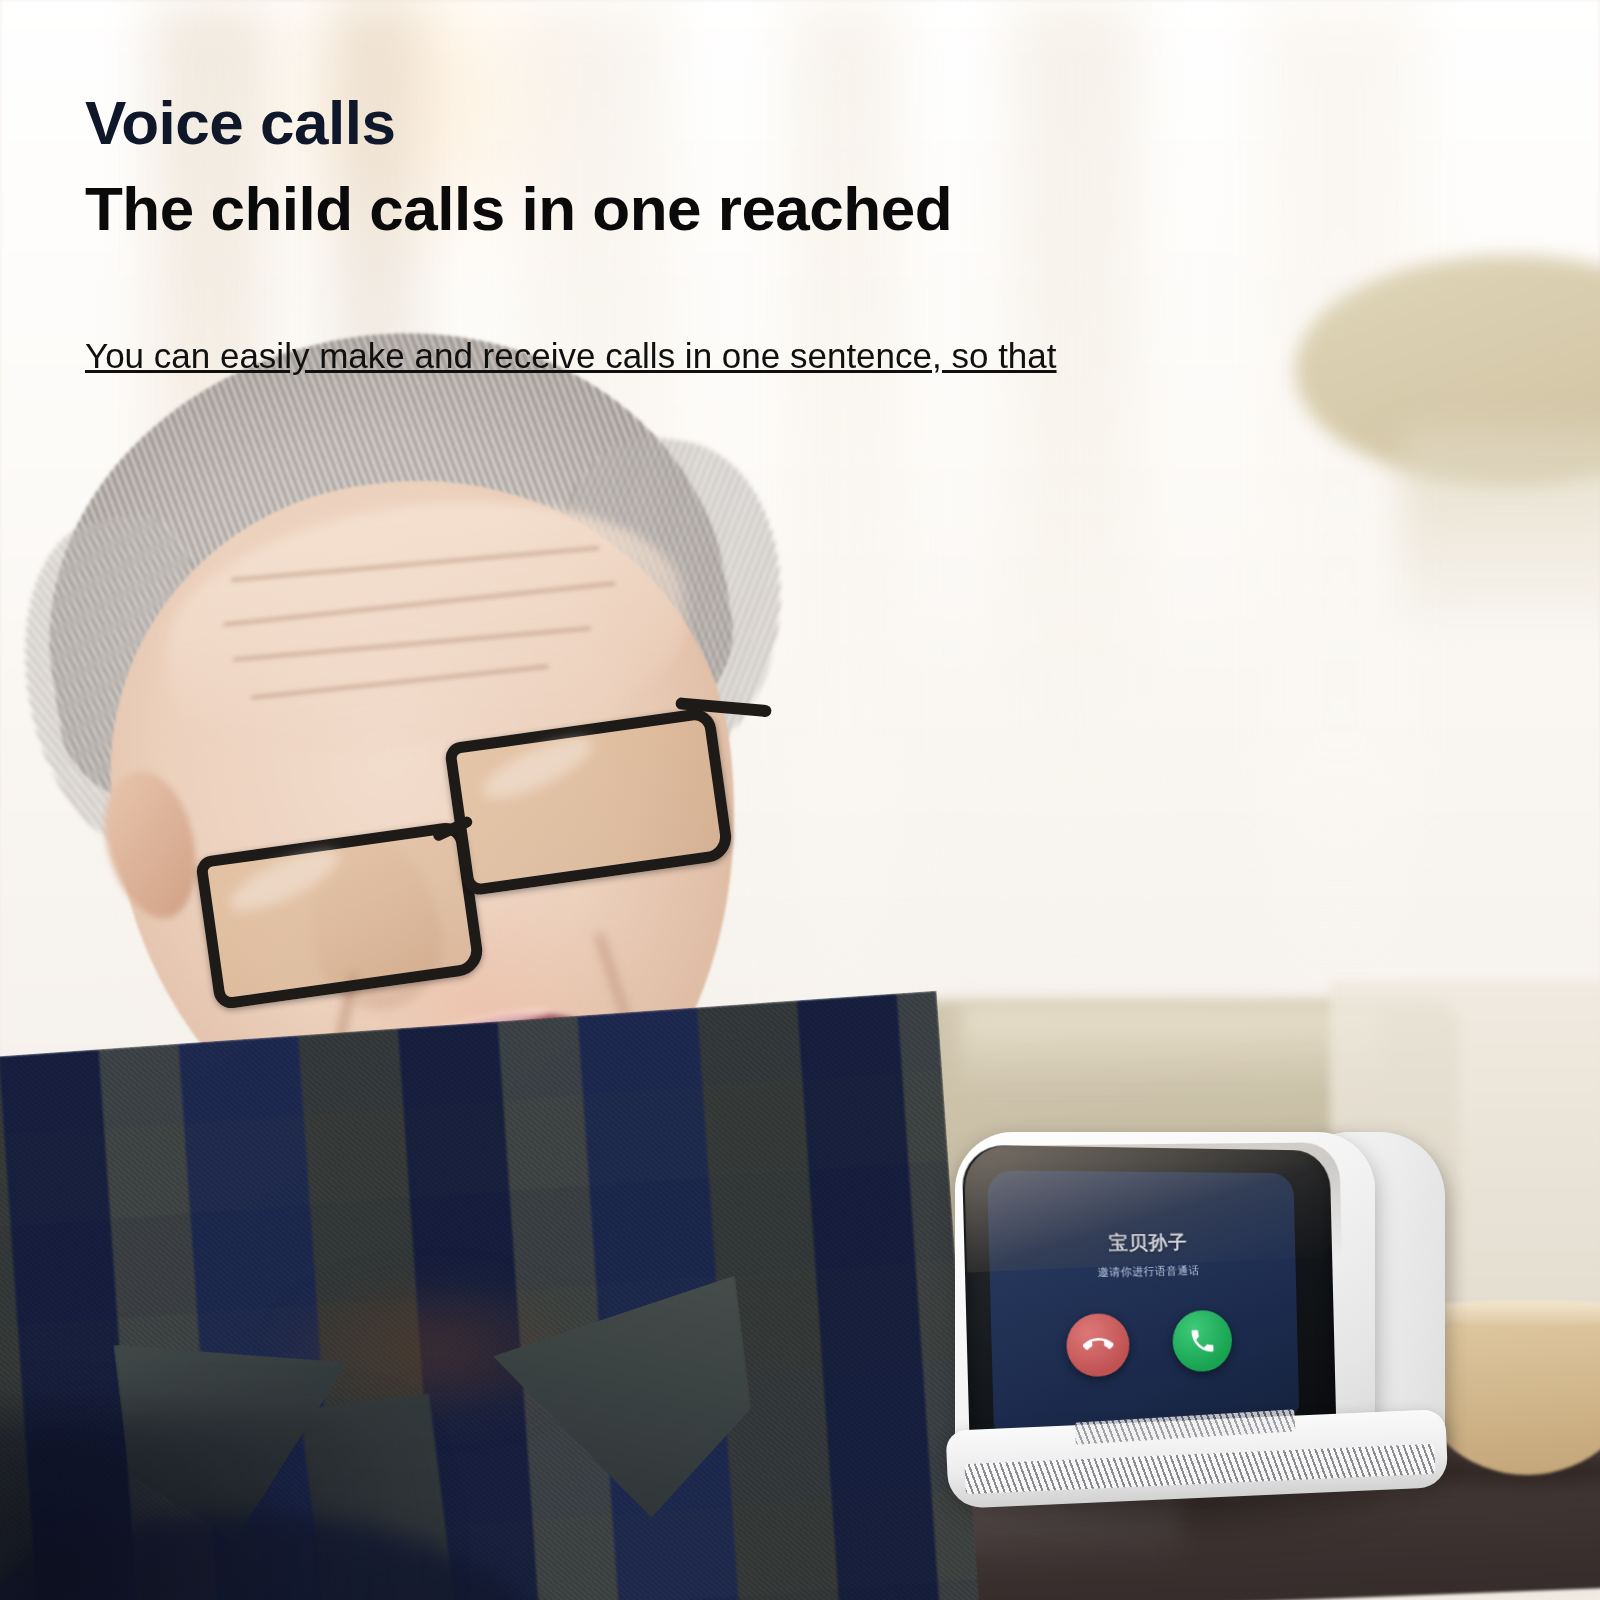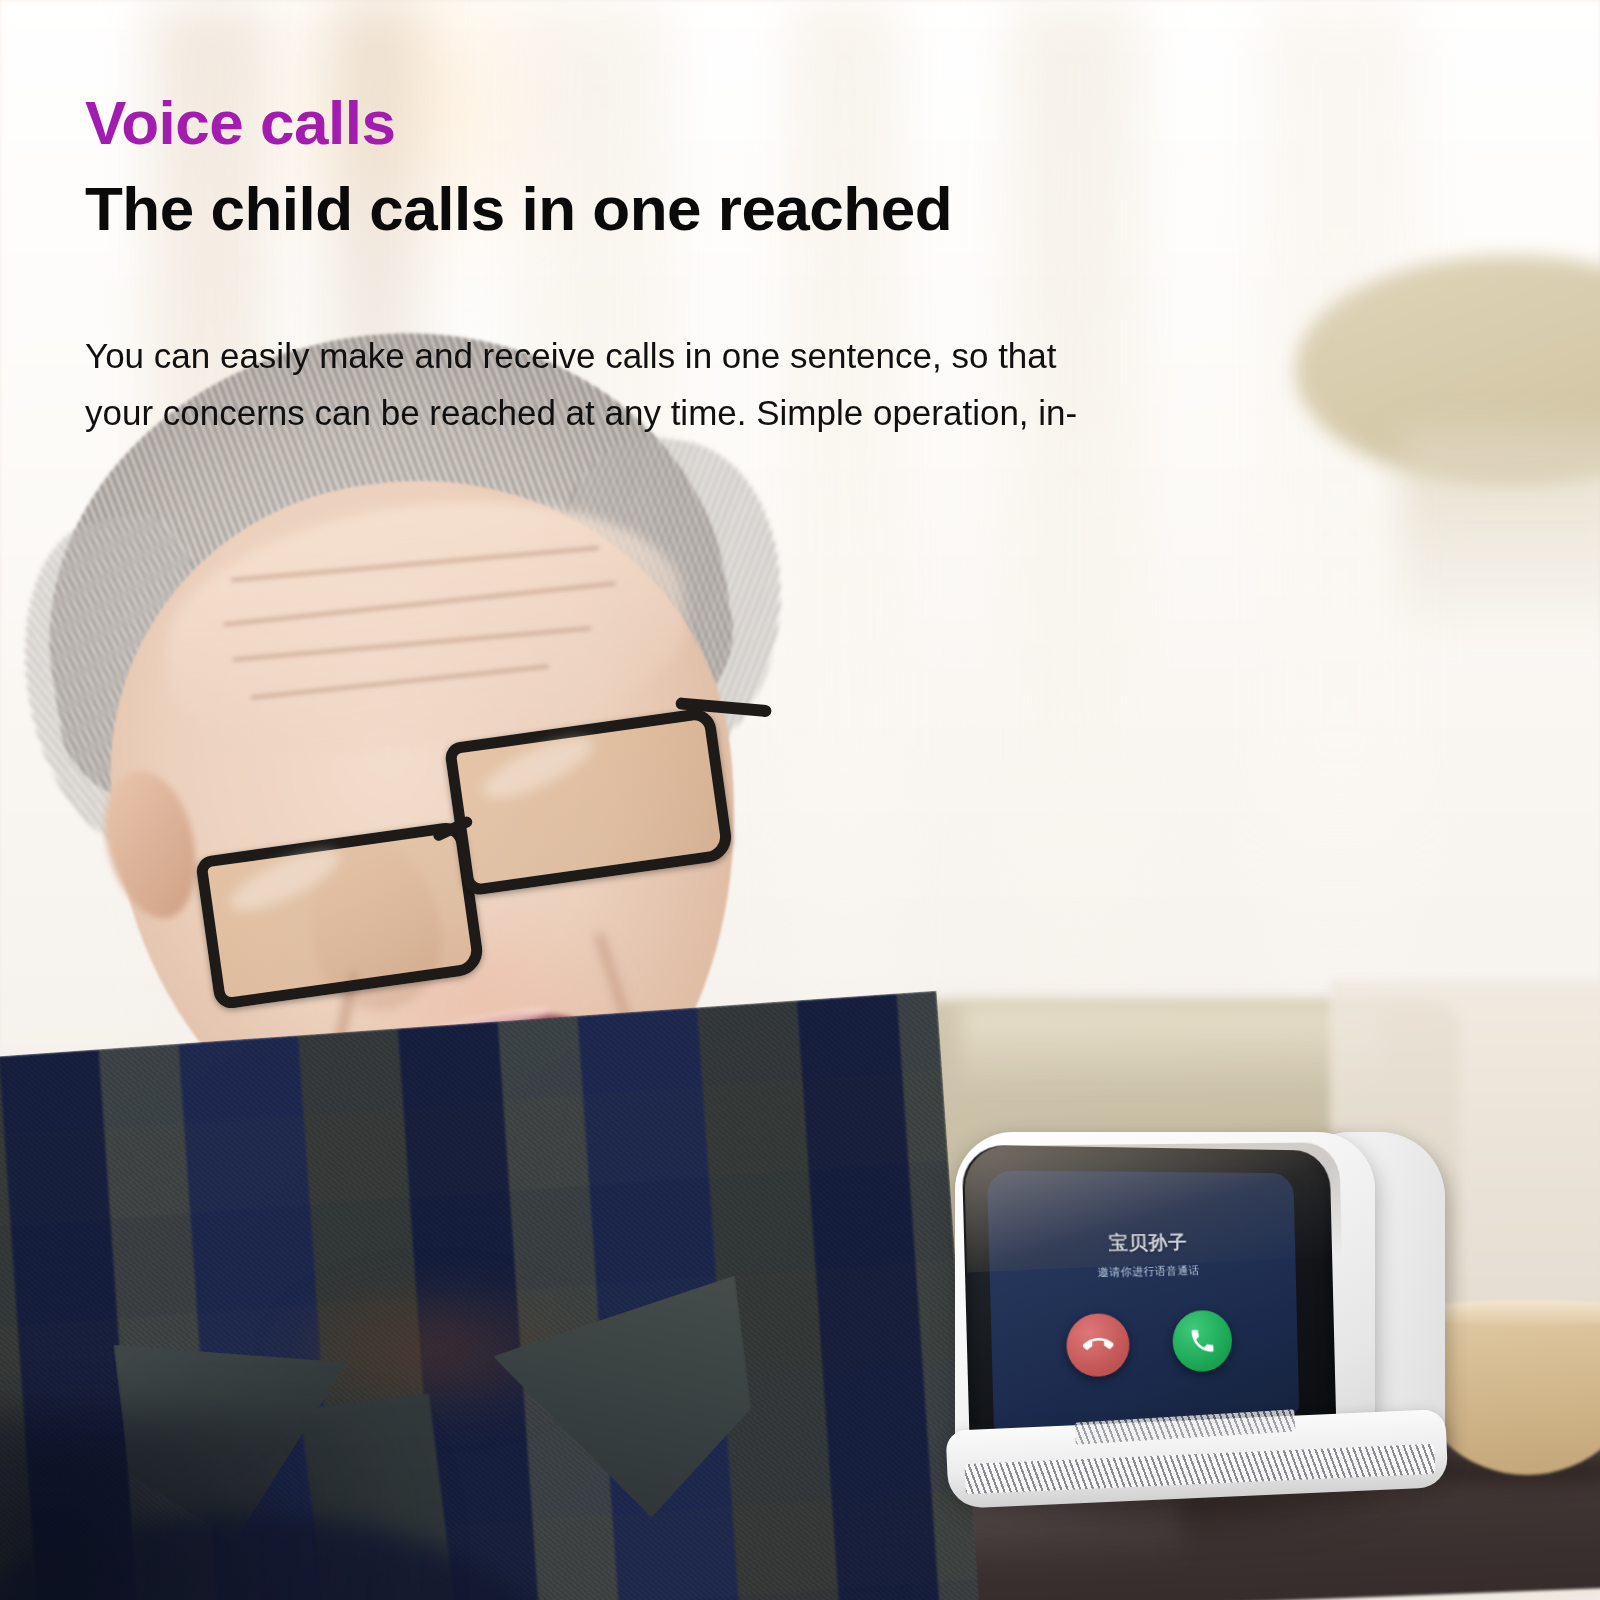--- a/index.html
+++ b/index.html
@@ -401,33 +401,33 @@
     box-shadow:0 3px 10px rgba(0,0,0,.45);
   }
   .cbtn.decline{background:radial-gradient(circle at 36% 30%,#dd7878,#c05252 70%);}
   .cbtn.accept{background:radial-gradient(circle at 36% 30%,#3fc97a,#17a350 70%);}
   .cbtn svg{display:block;}
 
   
   .copy{position:absolute;left:0;top:0;width:1600px;}
   .h-line1{
     position:absolute;left:85px;top:92px;
-    font-size:62px;font-weight:700;color:#a21caf;letter-spacing:-.5px;
+    font-size:62px;font-weight:700;color:#0f172a;letter-spacing:-.5px;
     line-height:1;white-space:nowrap;
   }
   .h-line2{
     position:absolute;left:85px;top:178px;
     font-size:62px;font-weight:700;color:#0a0a0a;letter-spacing:-.5px;
     line-height:1;white-space:nowrap;
   }
   .body-copy{
     position:absolute;left:85px;top:328px;width:1120px;
     font-size:35px;line-height:1.62;color:#101010;font-weight:400;
   }
-  .body-copy div{white-space:nowrap;}
+  .body-copy div{white-space:nowrap;text-decoration:underline;}
 </style>
 </head>
 <body>
 
 <div id="stage">
 
   <div class="scene">
 
     <div class="curtain"></div>
     <div class="glow"></div>
@@ -538,17 +538,16 @@
       <div class="grille"></div>
     </div>
 
   </div>
 
   <div class="copy">
     <div class="h-line1">Voice calls</div>
     <div class="h-line2">The child calls in one reached</div>
     <div class="body-copy">
       <div>You can easily make and receive calls in one sentence, so that</div>
-      <div>your concerns can be reached at any time. Simple operation, in-</div>
     </div>
   </div>
 
 </div>
 
 </body></html>

